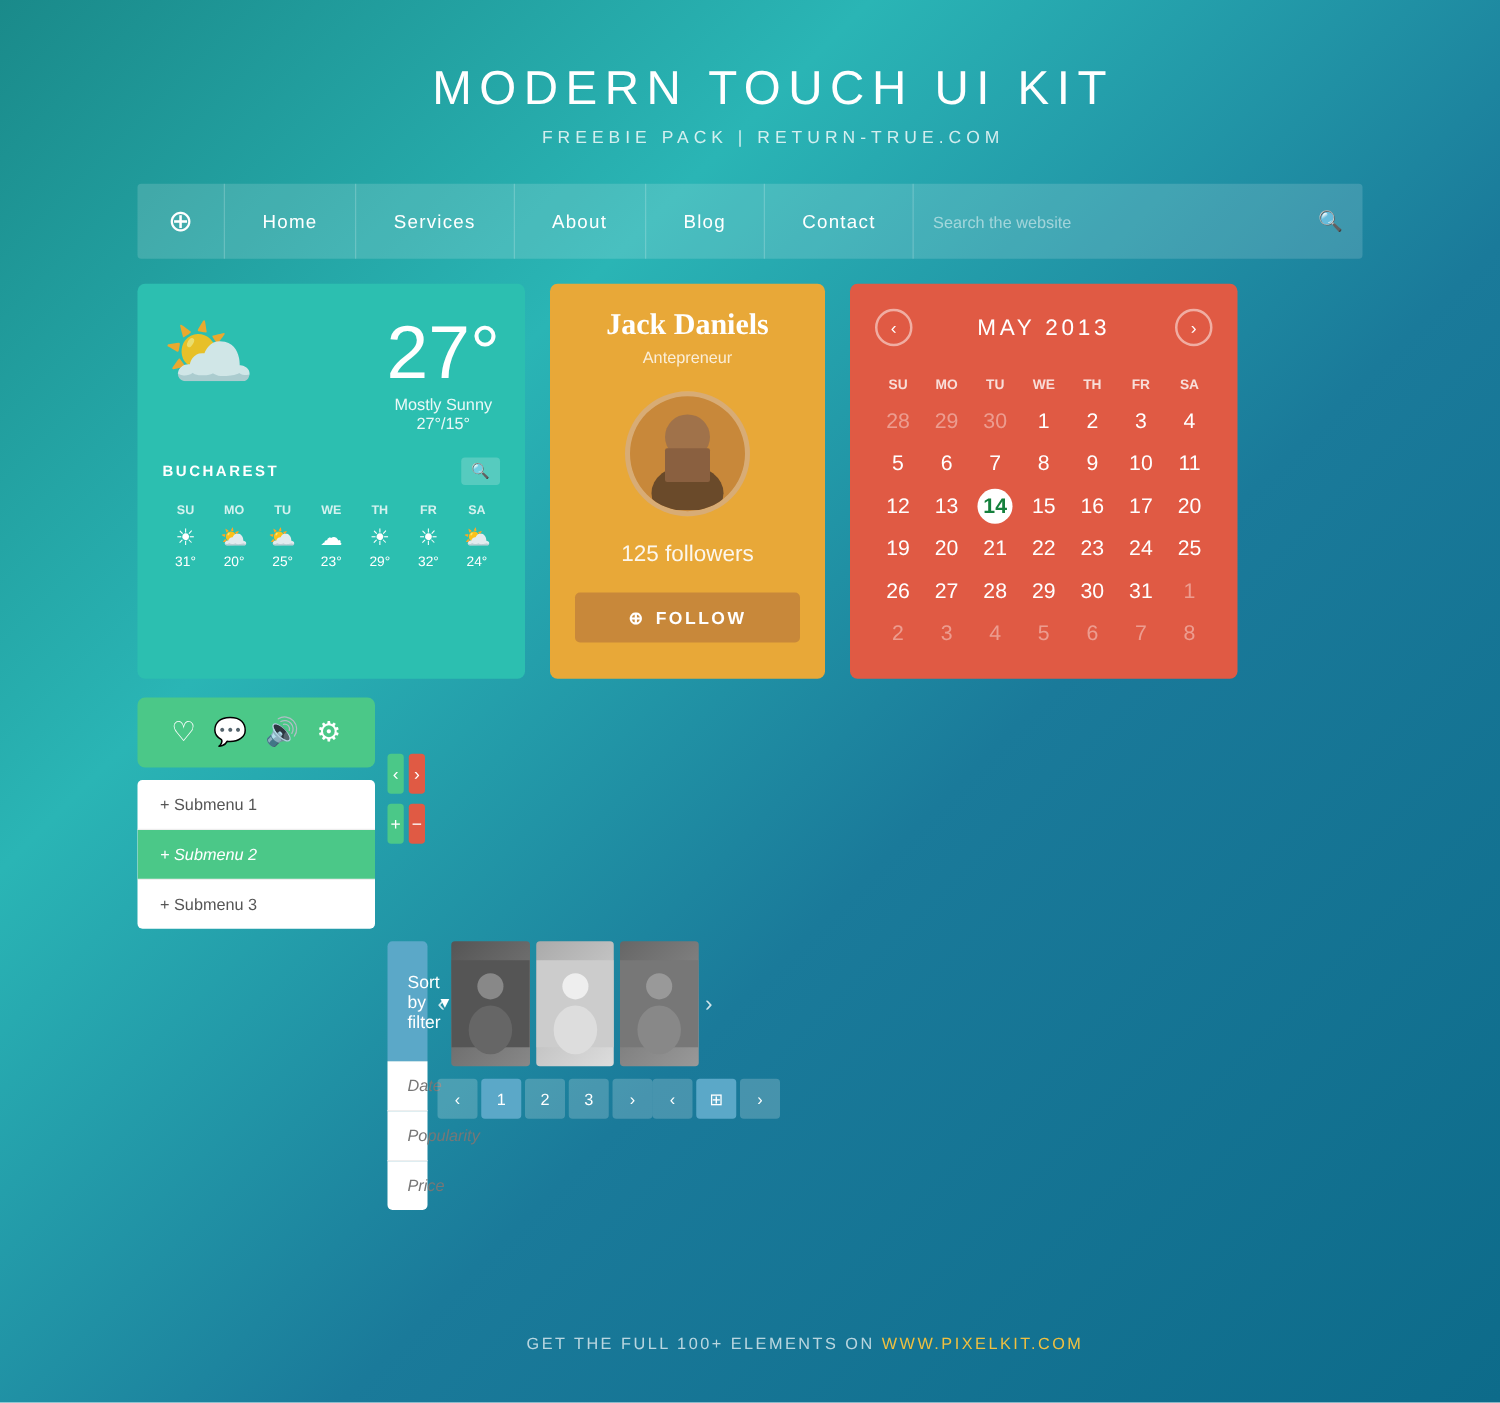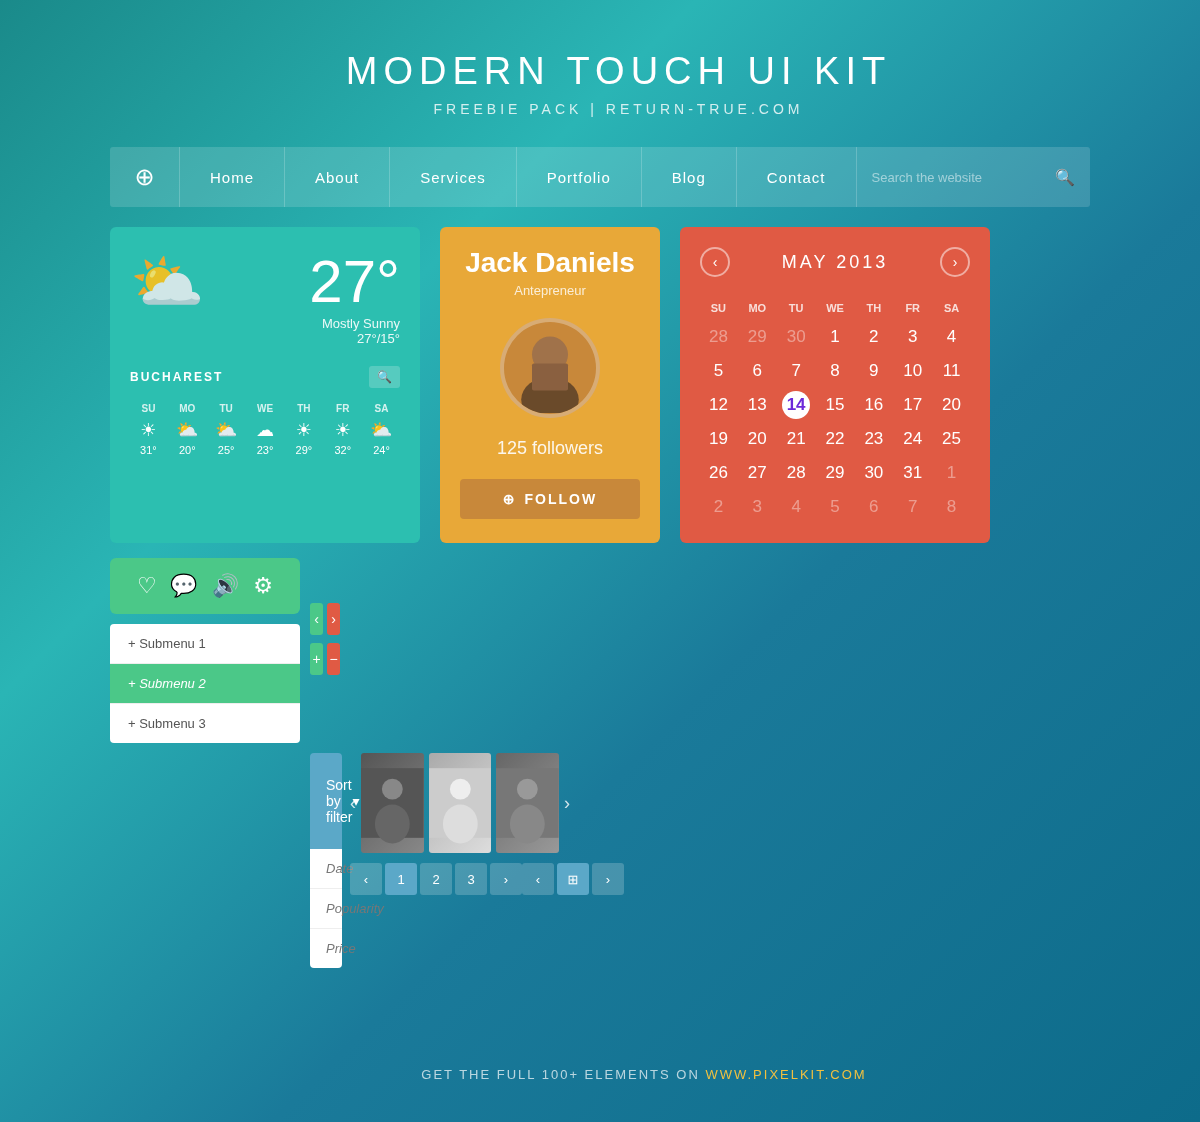--- a/index.html
+++ b/index.html
@@ -99,21 +99,21 @@
       color: white;
     }
     .weather-top {
       display: flex;
       justify-content: space-between;
       align-items: flex-start;
       margin-bottom: 20px;
     }
     .weather-icon { font-size: 60px; opacity: 0.9; }
     .weather-temp {
-      text-align: right;
+      text-align: center;
     }
     .weather-temp-num {
       font-size: 60px;
       font-weight: 200;
     }
     .weather-desc {
       font-size: 13px;
       opacity: 0.9;
     }
     .weather-search {
@@ -158,23 +158,24 @@
       background: #e8a838;
       border-radius: 6px;
       padding: 20px;
       color: white;
       text-align: center;
       display: flex;
       flex-direction: column;
       align-items: center;
     }
     .social-name {
-      font-size: 28px;
+      font-size: 24px;
       font-weight: bold;
       margin-bottom: 4px;
+      font-family: Liberation Serif, serif;
     }
     .social-title {
       font-size: 13px;
       opacity: 0.8;
       margin-bottom: 20px;
     }
     .social-avatar {
       width: 100px;
       height: 100px;
       border-radius: 50%;
@@ -252,21 +253,21 @@
       opacity: 0.8;
     }
     .cal-cell {
       font-size: 17px;
       padding: 6px 0;
       cursor: pointer;
       border-radius: 3px;
     }
     .cal-cell.today {
       background: white;
-      color: #6d28d9;
+      color: #15803d;
       border-radius: 50%;
       width: 28px;
       height: 28px;
       display: flex;
       align-items: center;
       justify-content: center;
       margin: auto;
       font-weight: bold;
     }
     .cal-cell.dim { opacity: 0.4; }
@@ -446,23 +447,22 @@
   <div class="header-title">MODERN TOUCH UI KIT</div>
   <div class="header-subtitle">FREEBIE PACK | RETURN-TRUE.COM</div>
 </div>
 
 <div class="nav-bar">
   <div class="nav-logo">
     <span>⊕</span>
   </div>
   <div class="nav-items">
     <div class="nav-item">Home</div>
+    <div class="nav-item">Services</div>
     <div class="nav-item">About</div>
-    <div class="nav-item">Services</div>
-    <div class="nav-item">Portfolio</div>
     <div class="nav-item">Blog</div>
     <div class="nav-item">Contact</div>
   </div>
   <div class="nav-search">
     <input type="text" placeholder="Search the website" style="">
     <span class="search-icon-btn">🔍</span>
   </div>
 </div>
 
 <div style="display:grid; grid-template-columns: 310px 220px 310px; gap:20px; margin:20px 110px 0;">

